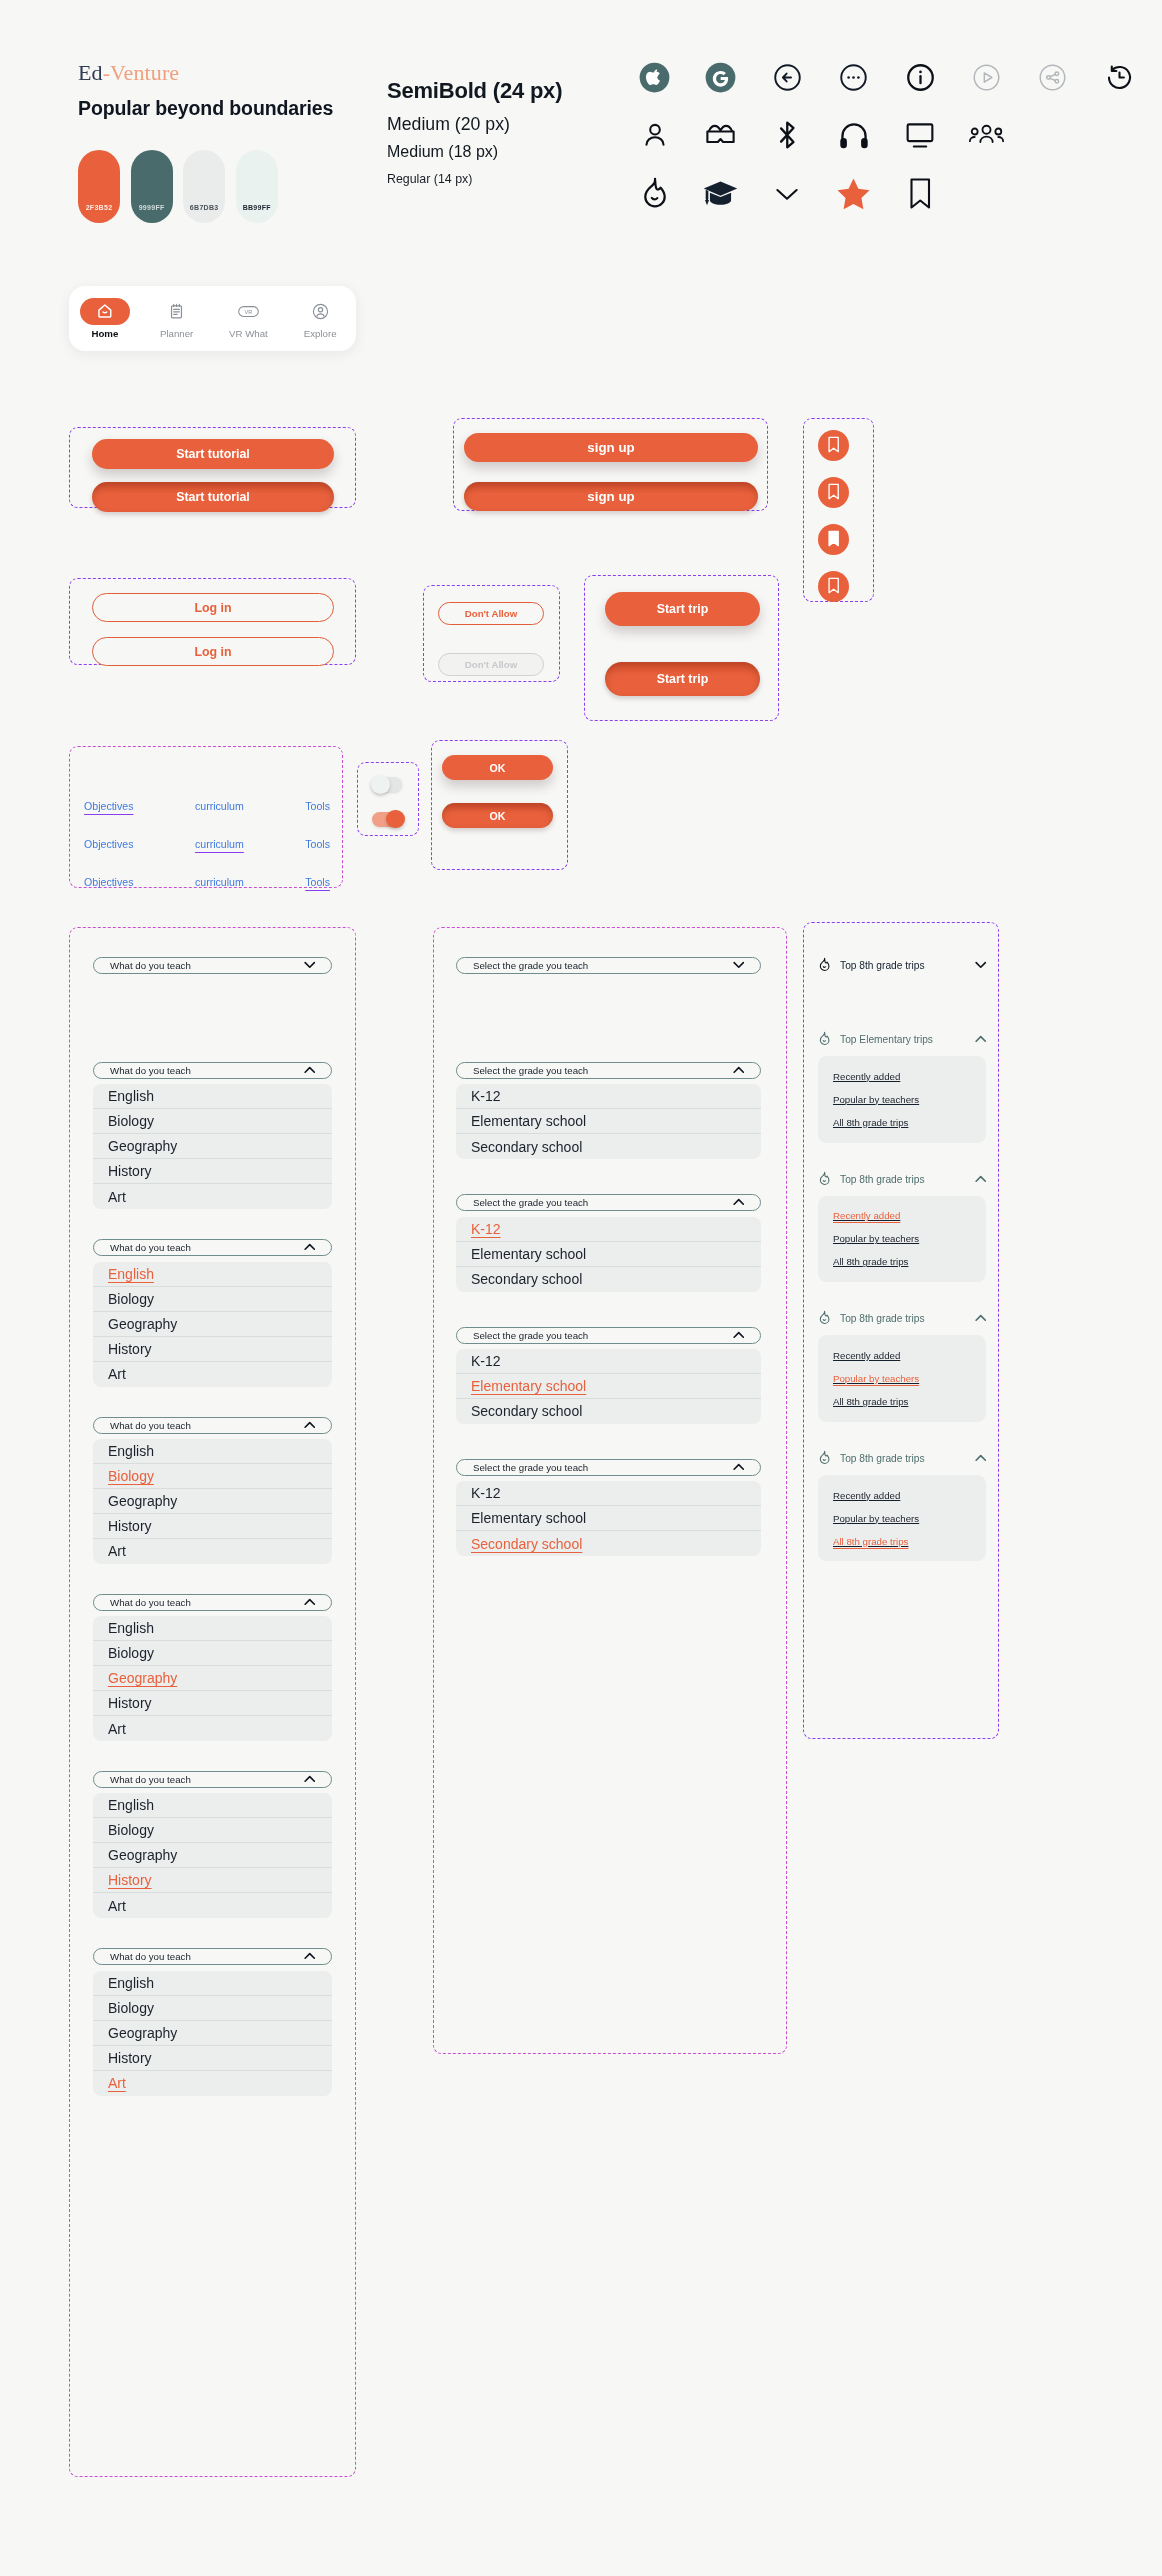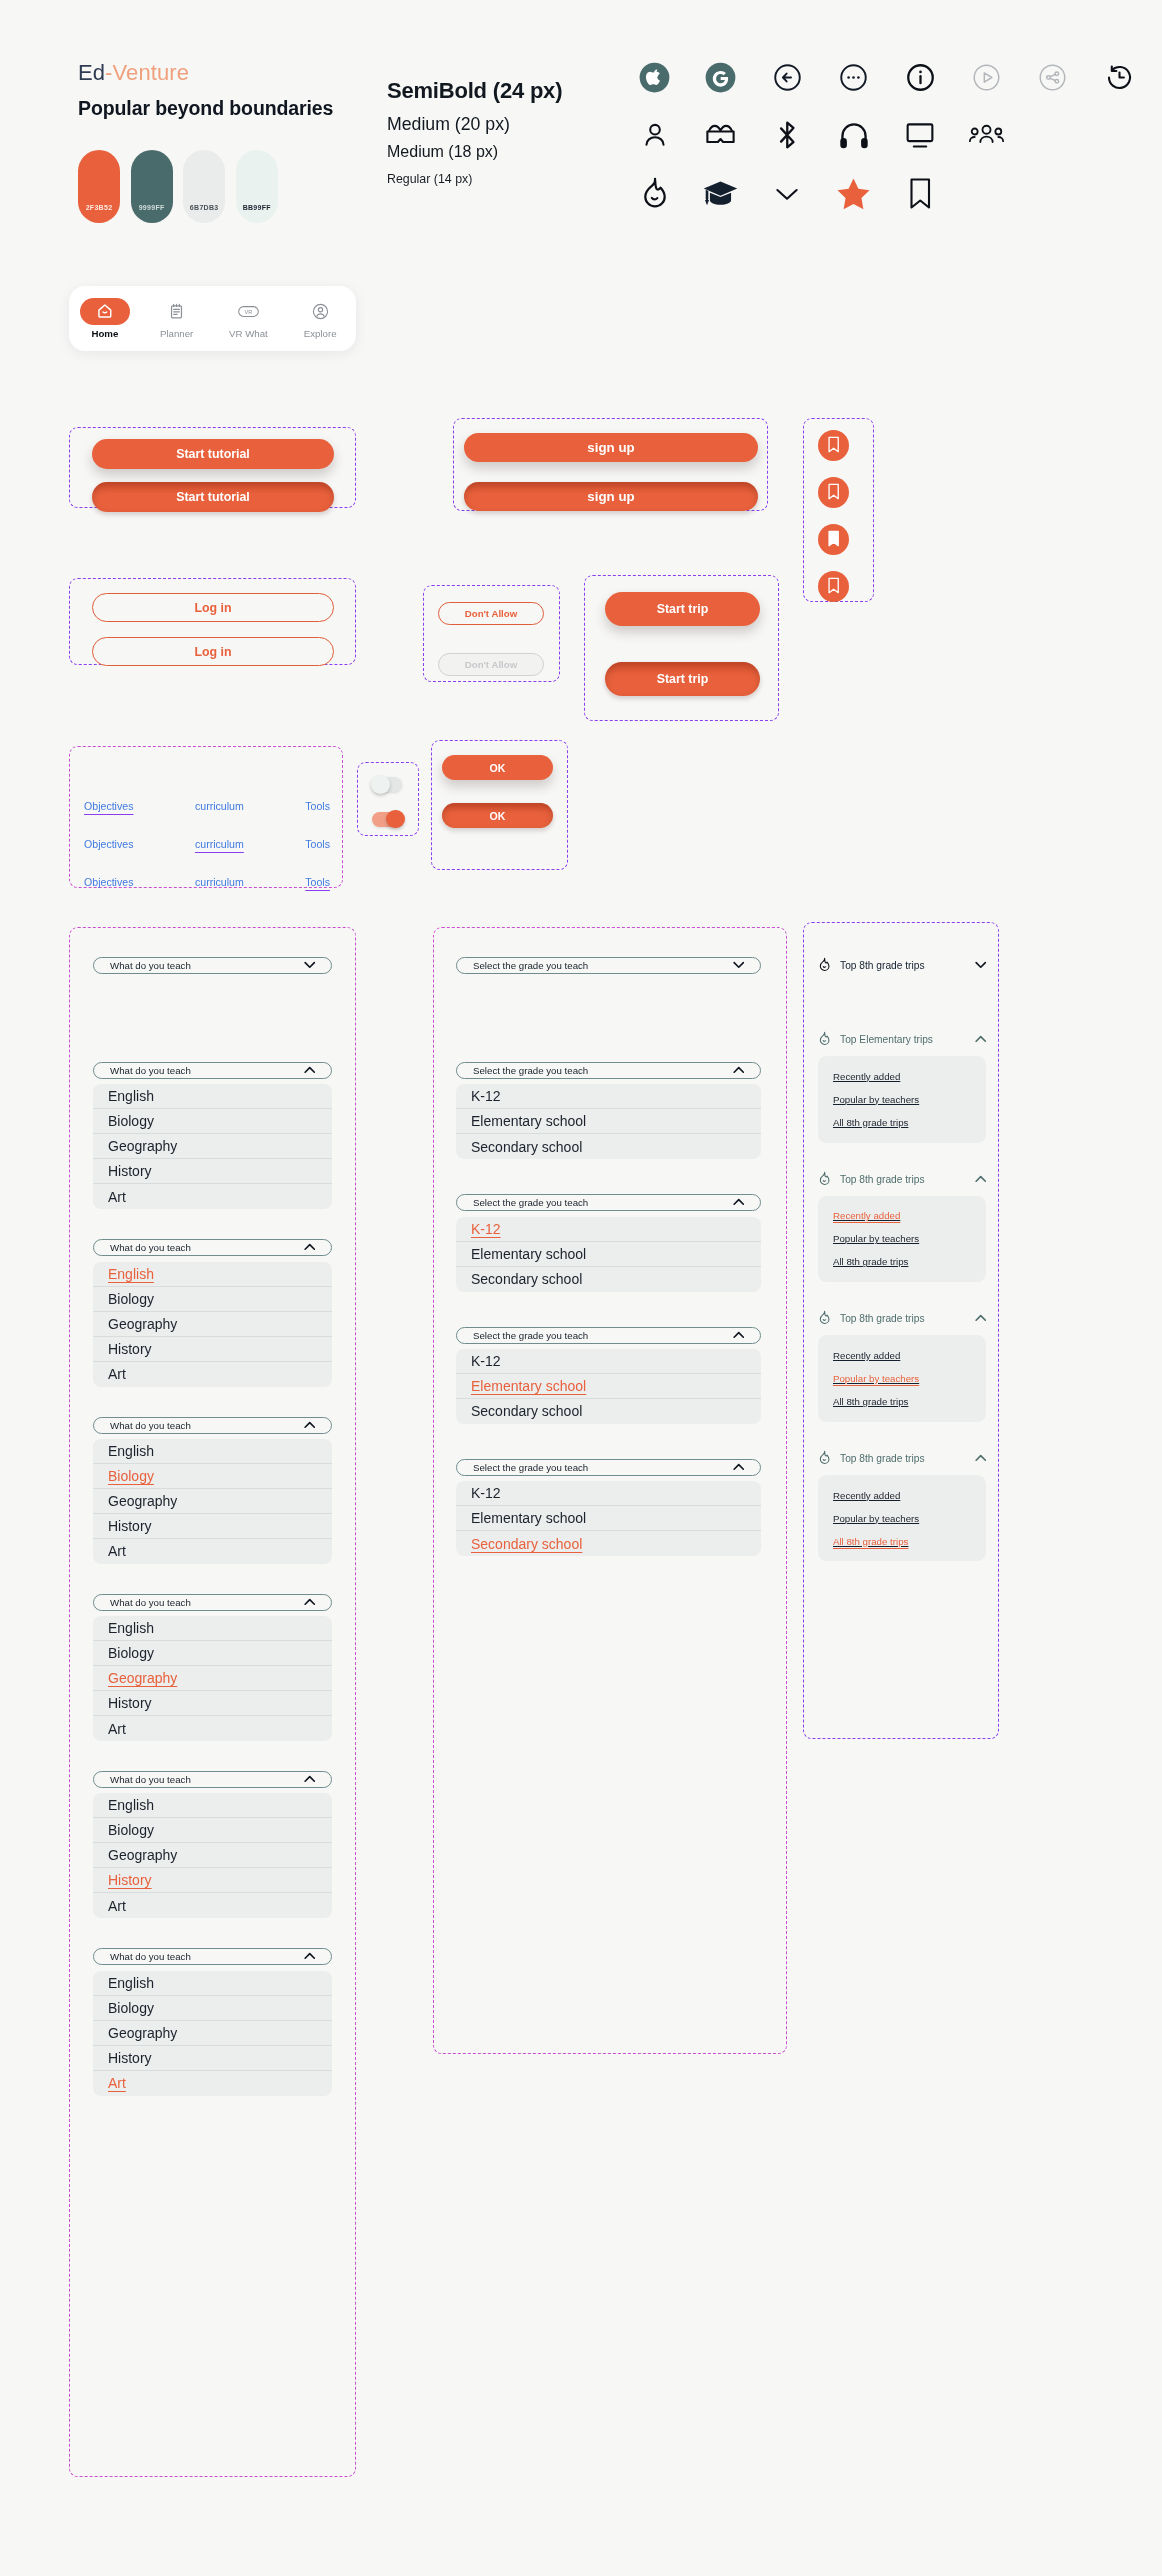--- a/index.html
+++ b/index.html
@@ -12,21 +12,21 @@
     overflow: hidden;
   }
   .page { position: relative; width: 1162px; height: 2576px; }
 
   
   .ann { position: absolute; border: 1.4px dashed #8b3df0; border-radius: 8.8px; }
   .ann.pink { border-color: #c94fd0; }
 
   
   .brand { position: absolute; left: 78px; top: 60px; }
-  .brand-title { font-size: 22px; font-weight: 500; letter-spacing: 0.1px; }
+  .brand-title { font-size: 22px; font-weight: 500; letter-spacing: 0.1px; font-family: Liberation Serif, serif; }
   .brand-title .ed { color: #2f3b52; }
   .brand-title .venture { color: #f0a07c; }
   .brand-sub { margin-top: 10.6px; font-size: 19.5px; font-weight: 700; color: #10161f; letter-spacing: -0.1px; }
 
   .swatches { position: absolute; left: 78px; top: 150px; display: flex; gap: 10.6px; }
   .swatch {
     width: 42px; height: 73px; border-radius: 23px;
     display: flex; align-items: flex-end; justify-content: center;
     padding-bottom: 12.4px; font-size: 7px; font-weight: 700; letter-spacing: 0.3px;
   }

